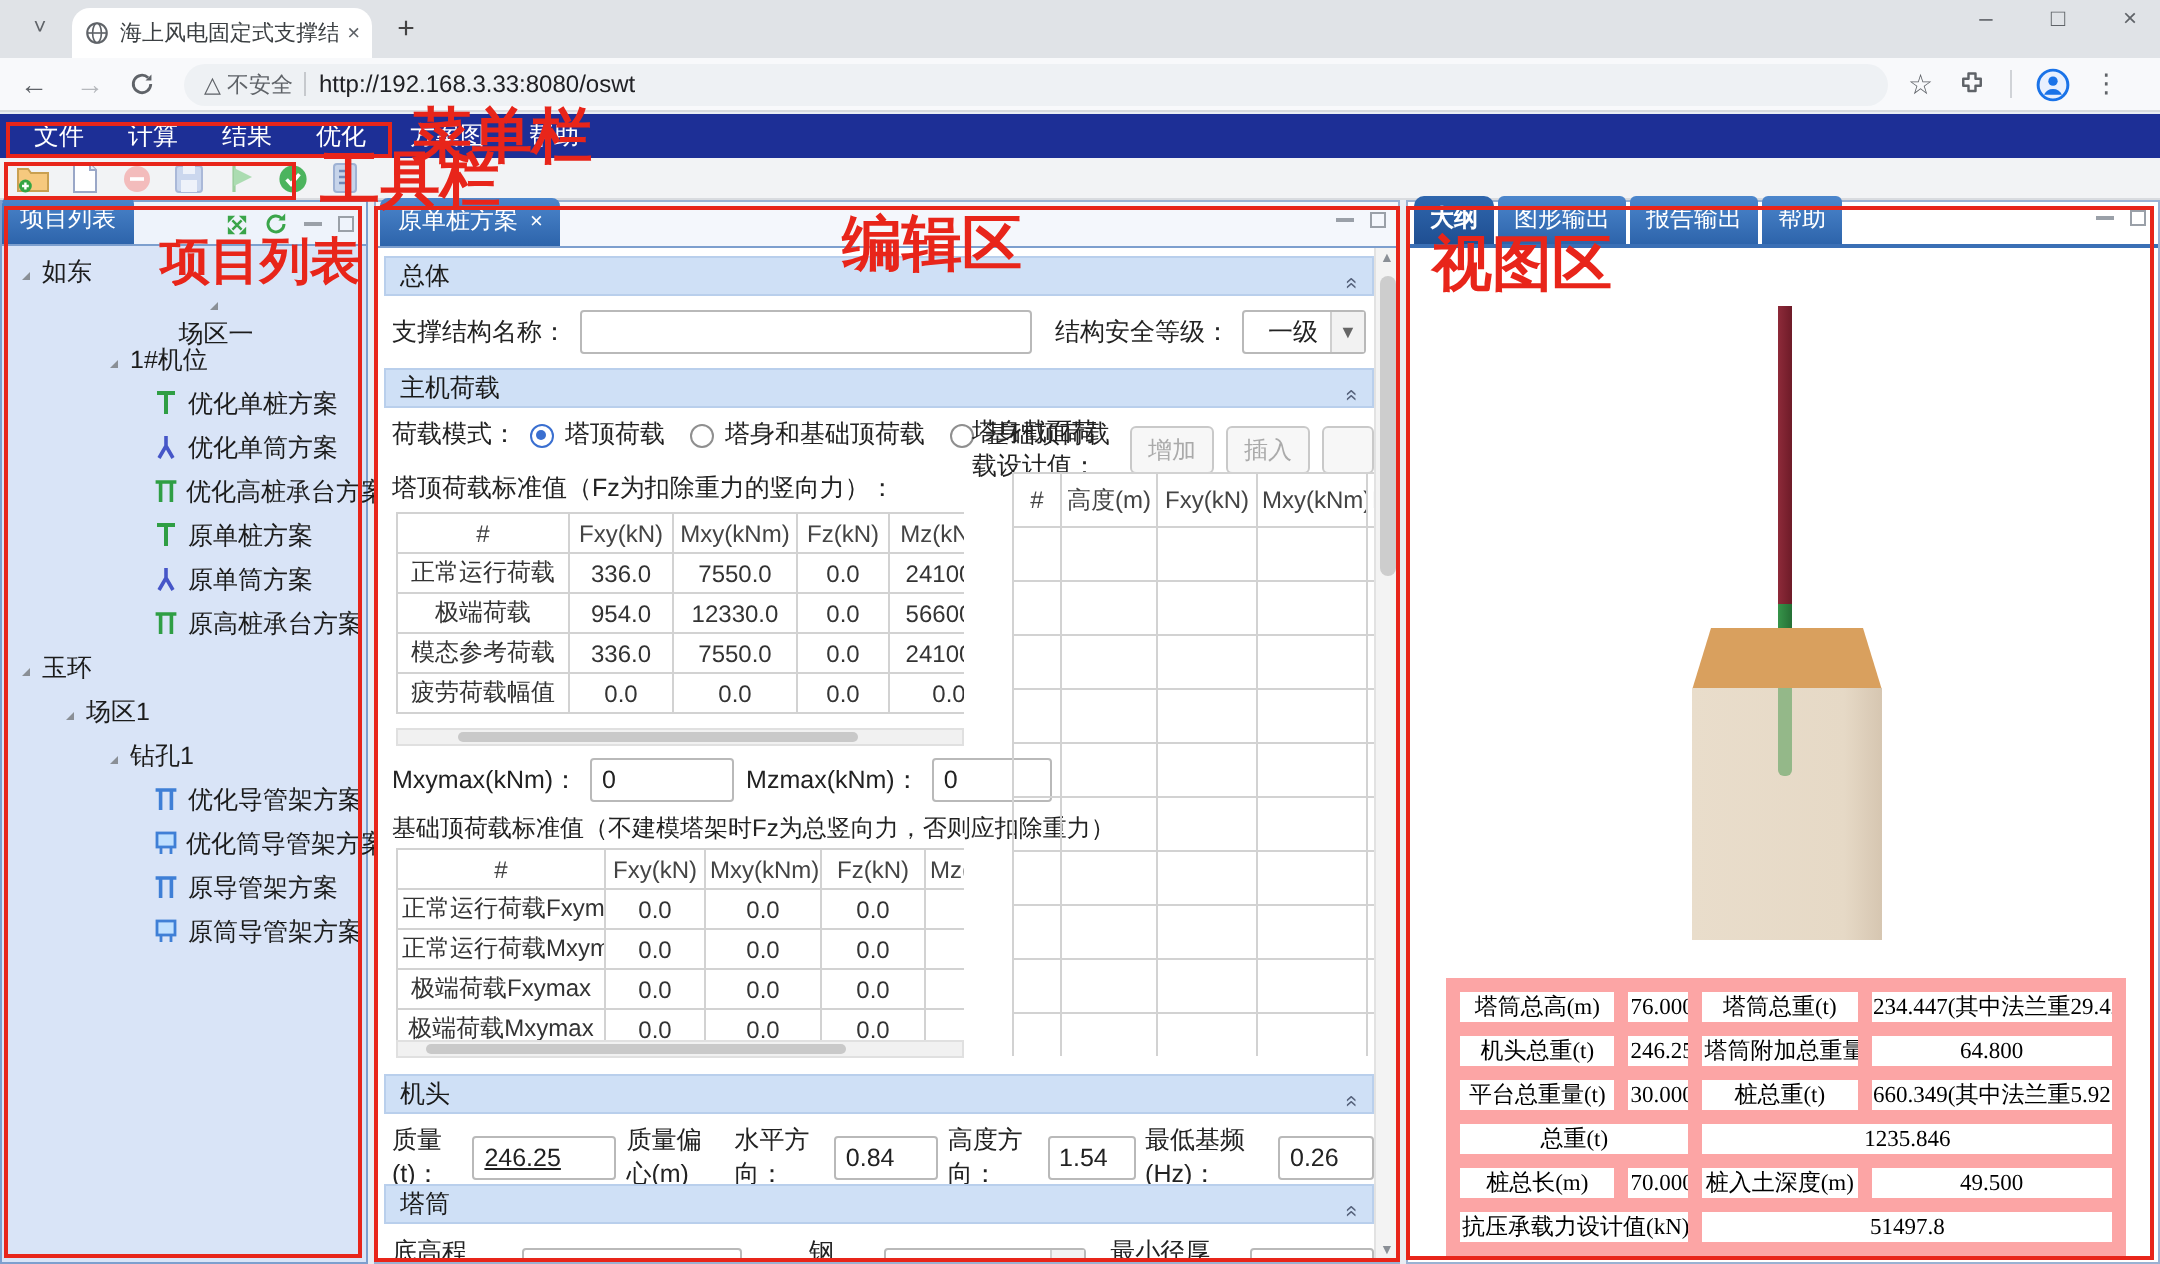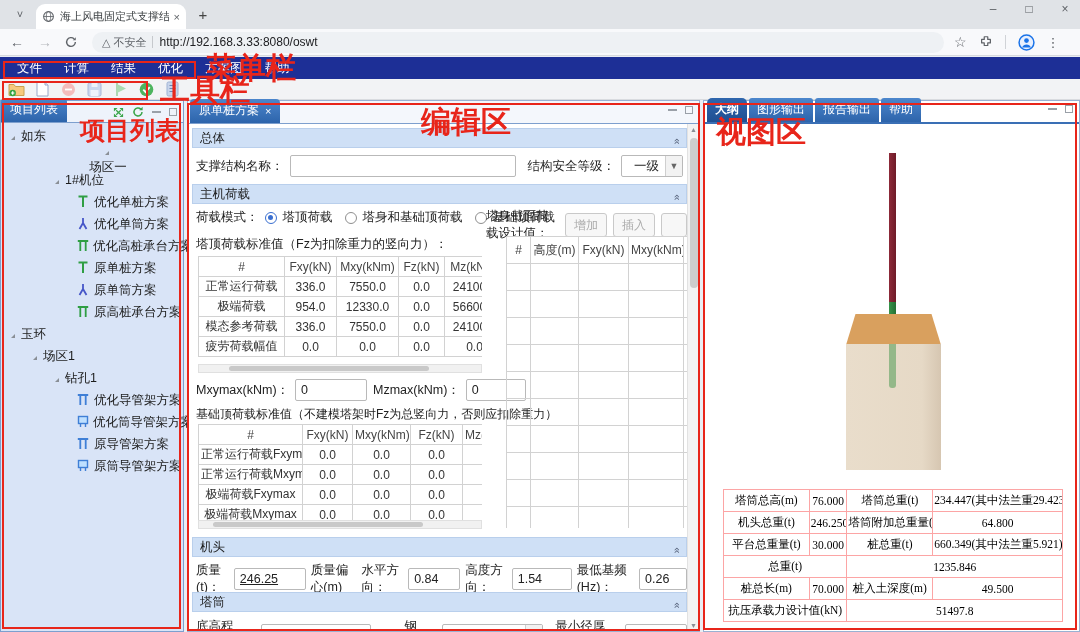--- a/index.html
+++ b/index.html
@@ -83,21 +83,21 @@
   
   #model { position:absolute; left:0; top:25px; width:375px; height:360px; overflow:hidden; }
   #rod { position:absolute; left:185px; top:27px; width:7px; height:149px; background:linear-gradient(90deg,#8d2a39,#6e1b28); }
   #grod { position:absolute; left:185px; top:176px; width:7px; height:43px; background:linear-gradient(90deg,#37944a,#256f35); }
   #boxtop { position:absolute; left:142px; top:188px; width:95px; height:31px; background:#d9a05e; clip-path:polygon(10% 0,90% 0,100% 100%,0 100%); }
   #boxfront { position:absolute; left:142px; top:218px; width:95px; height:126px; background:linear-gradient(90deg,#e9ddcb 0%,#e6d9c6 80%,#d6c6b1 100%); }
   #gpile { position:absolute; left:185px; top:218px; width:7px; height:44px; background:#2f8f3c; opacity:.45; border-radius:0 0 3px 3px;}
 
   
   #sumtbl { position:absolute; left:19px; top:388px; width:340px; border-collapse:collapse; font-family:"Liberation Serif","DejaVu Serif",serif; font-size:11.5px; color:#000; table-layout:fixed; }
-  #sumtbl td { border:1px solid #fca5a5; text-align:center; height:22px; overflow:hidden; white-space:nowrap; padding:0 1px; }
+  #sumtbl td { border:7px solid #fca5a5; text-align:center; height:22px; overflow:hidden; white-space:nowrap; padding:0 1px; }
 
   
   .ann-box { position:absolute; border:2px solid #e8251a; pointer-events:none; }
   .ann-label { position:absolute; color:#e8251a; font-weight:bold; pointer-events:none; white-space:nowrap; }
 </style>
 </head>
 <body>
 
 <div id="tabstrip">
   <div class="tab-search">˅</div>
@@ -596,21 +596,21 @@
     <div class="sech" style="top:413px;">
       <span>机头</span><span class="chev">»</span>
     </div>
     <div class="frow" style="top:438px; left:8px; gap:5px;">
       <span>质量(t)：</span>
       <input class="inp" style="width: 72px; text-decoration: underline;" value="246.25">
       <span>质量偏心(m)</span>
       <span>水平方向：</span>
       <input class="inp" style="width: 52px;" value="0.84">
       <span>高度方向：</span>
-      <input class="inp" style="width: 60px;" value="1.54">
+      <input class="inp" style="width: 44px;" value="1.54">
       <span>最低基频(Hz)：</span>
       <input class="inp" style="width: 48px;" value="0.26">
     </div>
 
     <div class="sech" style="top:468px;">
       <span>塔筒</span><span class="chev">»</span>
     </div>
     <div class="frow" style="top:494px; left:8px;">
       <span>底高程(m)：</span>
       <input class="inp" style="width: 110px;" value="13">

